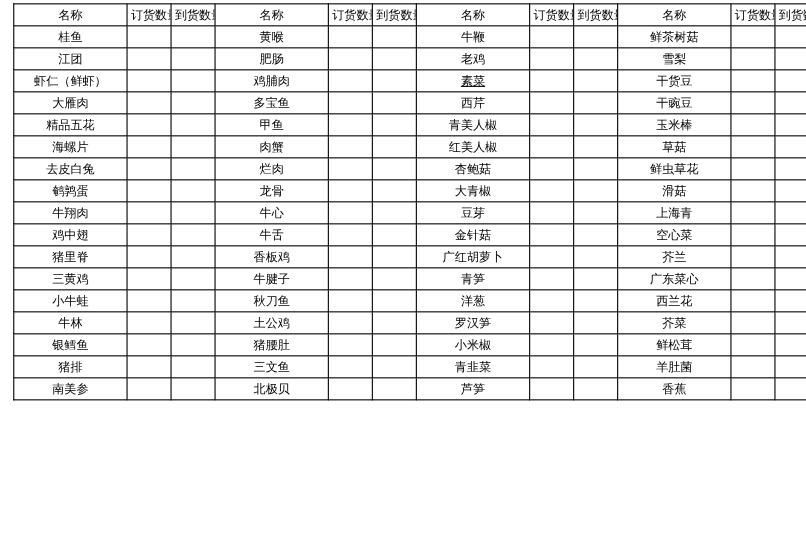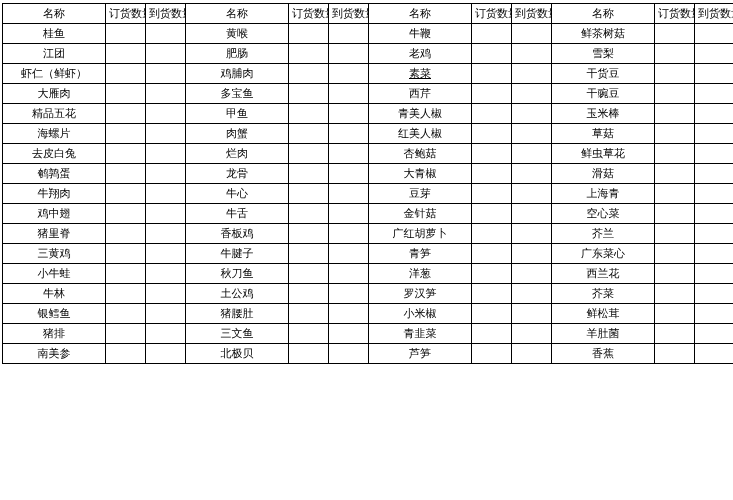--- a/index.html
+++ b/index.html
@@ -11,21 +11,21 @@
     width: 733px;
     height: 500px;
     font-family: "DejaVu Sans", sans-serif;
     color: #000000;
     overflow: hidden;
   }
   #sheet {
     width: 733px;
     height: 500px;
     box-sizing: border-box;
-    padding: 3px 2px 0 2px;
+    padding: 3px 2px 0 12px;
   }
   table.grid {
     border-collapse: collapse;
     table-layout: fixed;
     width: 729px;
   }
   table.grid td, table.grid th {
     border: 1px solid #000000;
     height: 19px;
     line-height: 19px;

